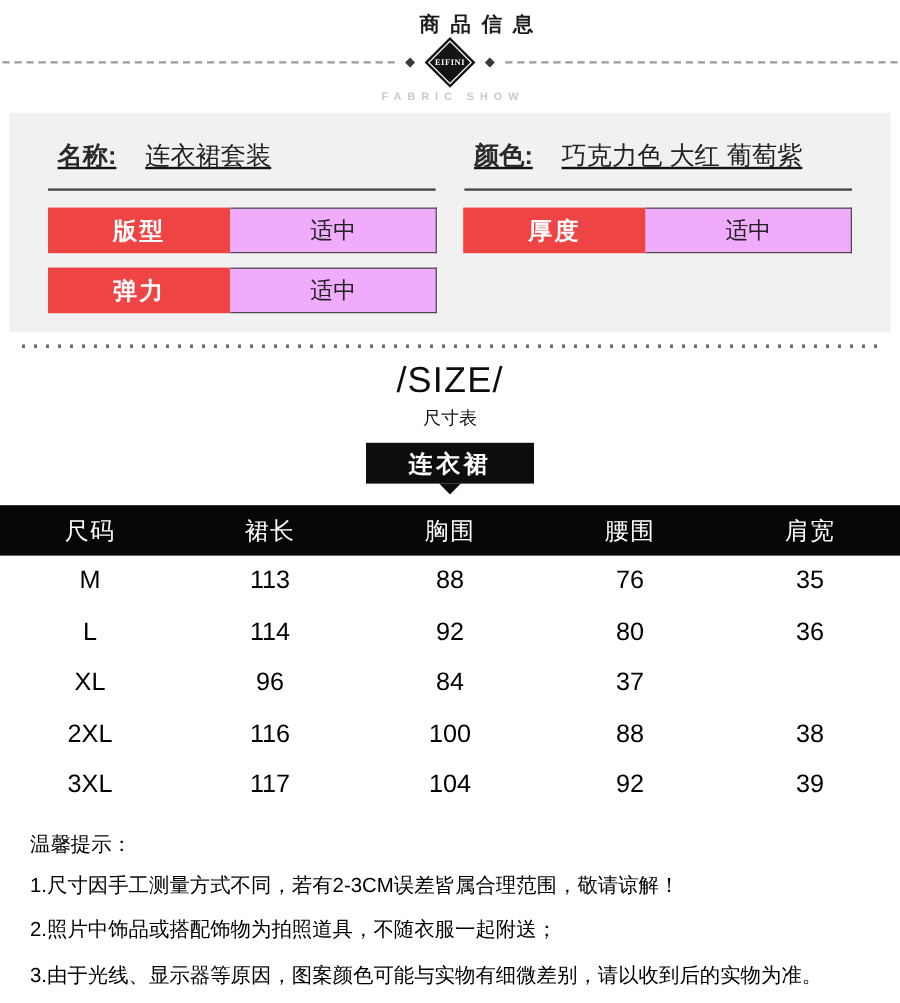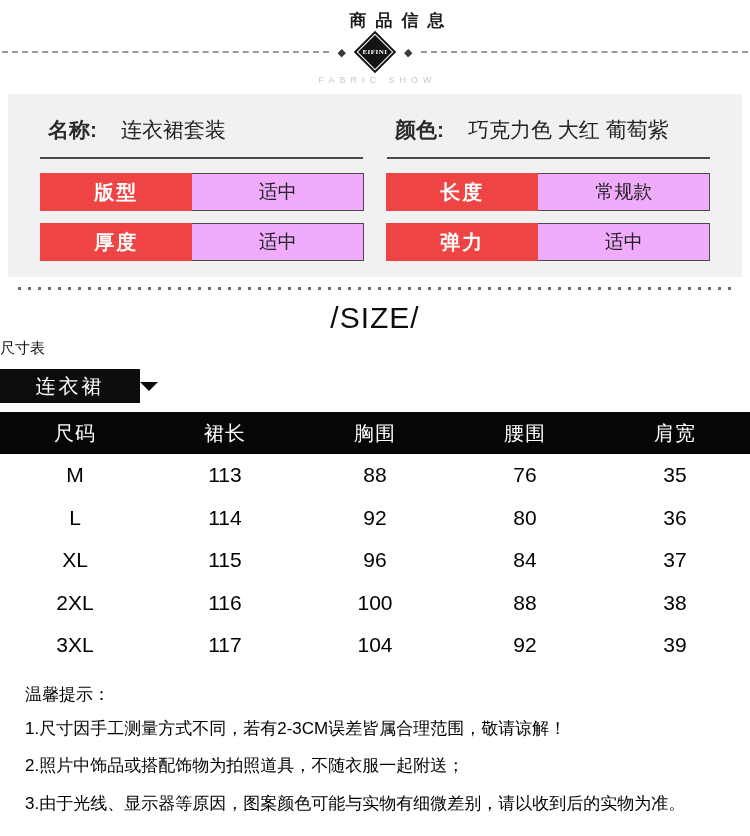--- a/index.html
+++ b/index.html
@@ -23,29 +23,29 @@
     position: relative; margin: 0 5px; flex: 0 0 auto;
   }
   .logo-diamond::after { content: ""; position: absolute; inset: 2px; border: 1px solid #ffffff; }
   .logo-text {
     position: absolute; inset: 0; display: flex; align-items: center; justify-content: center;
     transform: rotate(-45deg); color: #fff; font-size: 7px; font-weight: bold;
     letter-spacing: 0.5px; font-family: "Liberation Serif", "DejaVu Serif", serif; z-index: 2;
   }
   .fabric-show {
     text-align: center; font-size: 9px; letter-spacing: 5px; text-indent: 5px;
-    color: #c9c9c9; margin-top: 3px;
+    color: #c9c9c9; margin-top: 3px; font-weight: bold;
   }
 
   
   .info-panel { background: #f1f1f1; margin: 9px 8px 0; padding: 12px 32px 16px; }
   .info-top { display: flex; gap: 24px; }
   .info-field {
     flex: 1; display: flex; align-items: baseline;
-    border-bottom: 2px solid #4a4a4a; padding: 10px 0 13px 8px;
+    border-bottom: 2px solid #4a4a4a; padding: 10px 0 13px 8px; text-decoration: underline;
   }
   .f-label { font-size: 21px; font-weight: bold; color: #2b2b2b; white-space: nowrap; }
   .f-value { font-size: 21px; margin-left: 24px; color: #222; white-space: nowrap; }
   .attr-grid {
     display: grid; grid-template-columns: 1fr 1fr;
     column-gap: 22px; row-gap: 12px; margin-top: 14px;
   }
   .attr-box { display: flex; height: 38px; }
   .attr-label {
     flex: 0 0 47%; background: #ef4444; color: #fff; font-size: 20px; font-weight: bold;
@@ -57,22 +57,22 @@
   }
 
   
   .dotted-divider {
     height: 3px; margin: 10px 18px 0;
     background-image: repeating-linear-gradient(to right, #6e6e6e 0 3px, transparent 3px 10px);
   }
 
   
   .size-title { text-align: center; font-size: 30px; font-weight: normal; margin-top: 11px; letter-spacing: 1px; color: #0c0c0c; }
-  .size-subtitle { font-size: 15px; margin-top: 4px; color: #111; }
-  .size-tab-wrap { display: flex; align-items: center; margin-top: 11px; }
+  .size-subtitle { text-align: center; font-size: 15px; margin-top: 4px; color: #111; }
+  .size-tab-wrap { display: flex; flex-direction: column; align-items: center; margin-top: 11px; font-weight: bold; }
   .size-tab {
     background: #0d0d0d; color: #fff; font-size: 20px; width: 140px; height: 34px;
     display: flex; align-items: center; justify-content: center; letter-spacing: 3px;
   }
   .tab-arrow {
     width: 0; height: 0;
     border-left: 9px solid transparent; border-right: 9px solid transparent;
     border-top: 9px solid #0d0d0d;
   }
 
@@ -120,24 +120,20 @@
         <span class="f-label">颜色:</span>
         <span class="f-value">巧克力色 大红 葡萄紫</span>
       </div>
     </div>
     <div class="attr-grid">
       <div class="attr-box">
         <span class="attr-label">版型</span>
         <span class="attr-value">适中</span>
       </div>
       <div class="attr-box">
-        <span class="attr-label">长度</span>
-        <span class="attr-value">常规款</span>
-      </div>
-      <div class="attr-box">
         <span class="attr-label">厚度</span>
         <span class="attr-value">适中</span>
       </div>
       <div class="attr-box">
         <span class="attr-label">弹力</span>
         <span class="attr-value">适中</span>
       </div>
     </div>
   </section>
 
@@ -169,21 +165,20 @@
     </div>
     <div class="t-row">
       <div>L</div>
       <div>114</div>
       <div>92</div>
       <div>80</div>
       <div>36</div>
     </div>
     <div class="t-row">
       <div>XL</div>
-      <div>115</div>
       <div>96</div>
       <div>84</div>
       <div>37</div>
     </div>
     <div class="t-row">
       <div>2XL</div>
       <div>116</div>
       <div>100</div>
       <div>88</div>
       <div>38</div>

